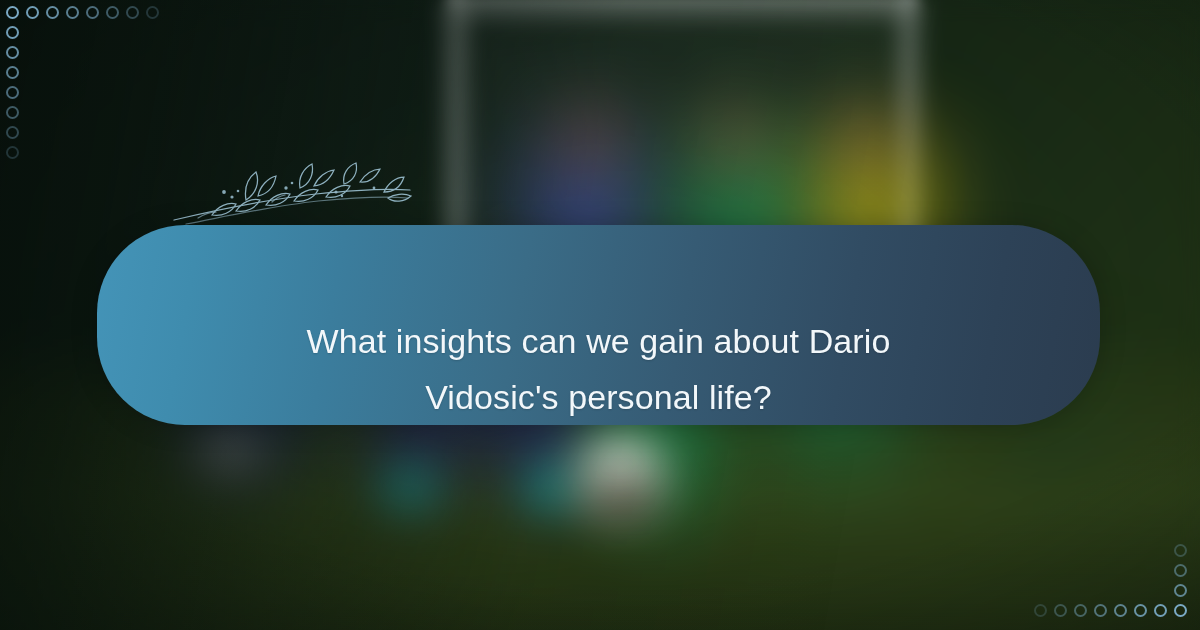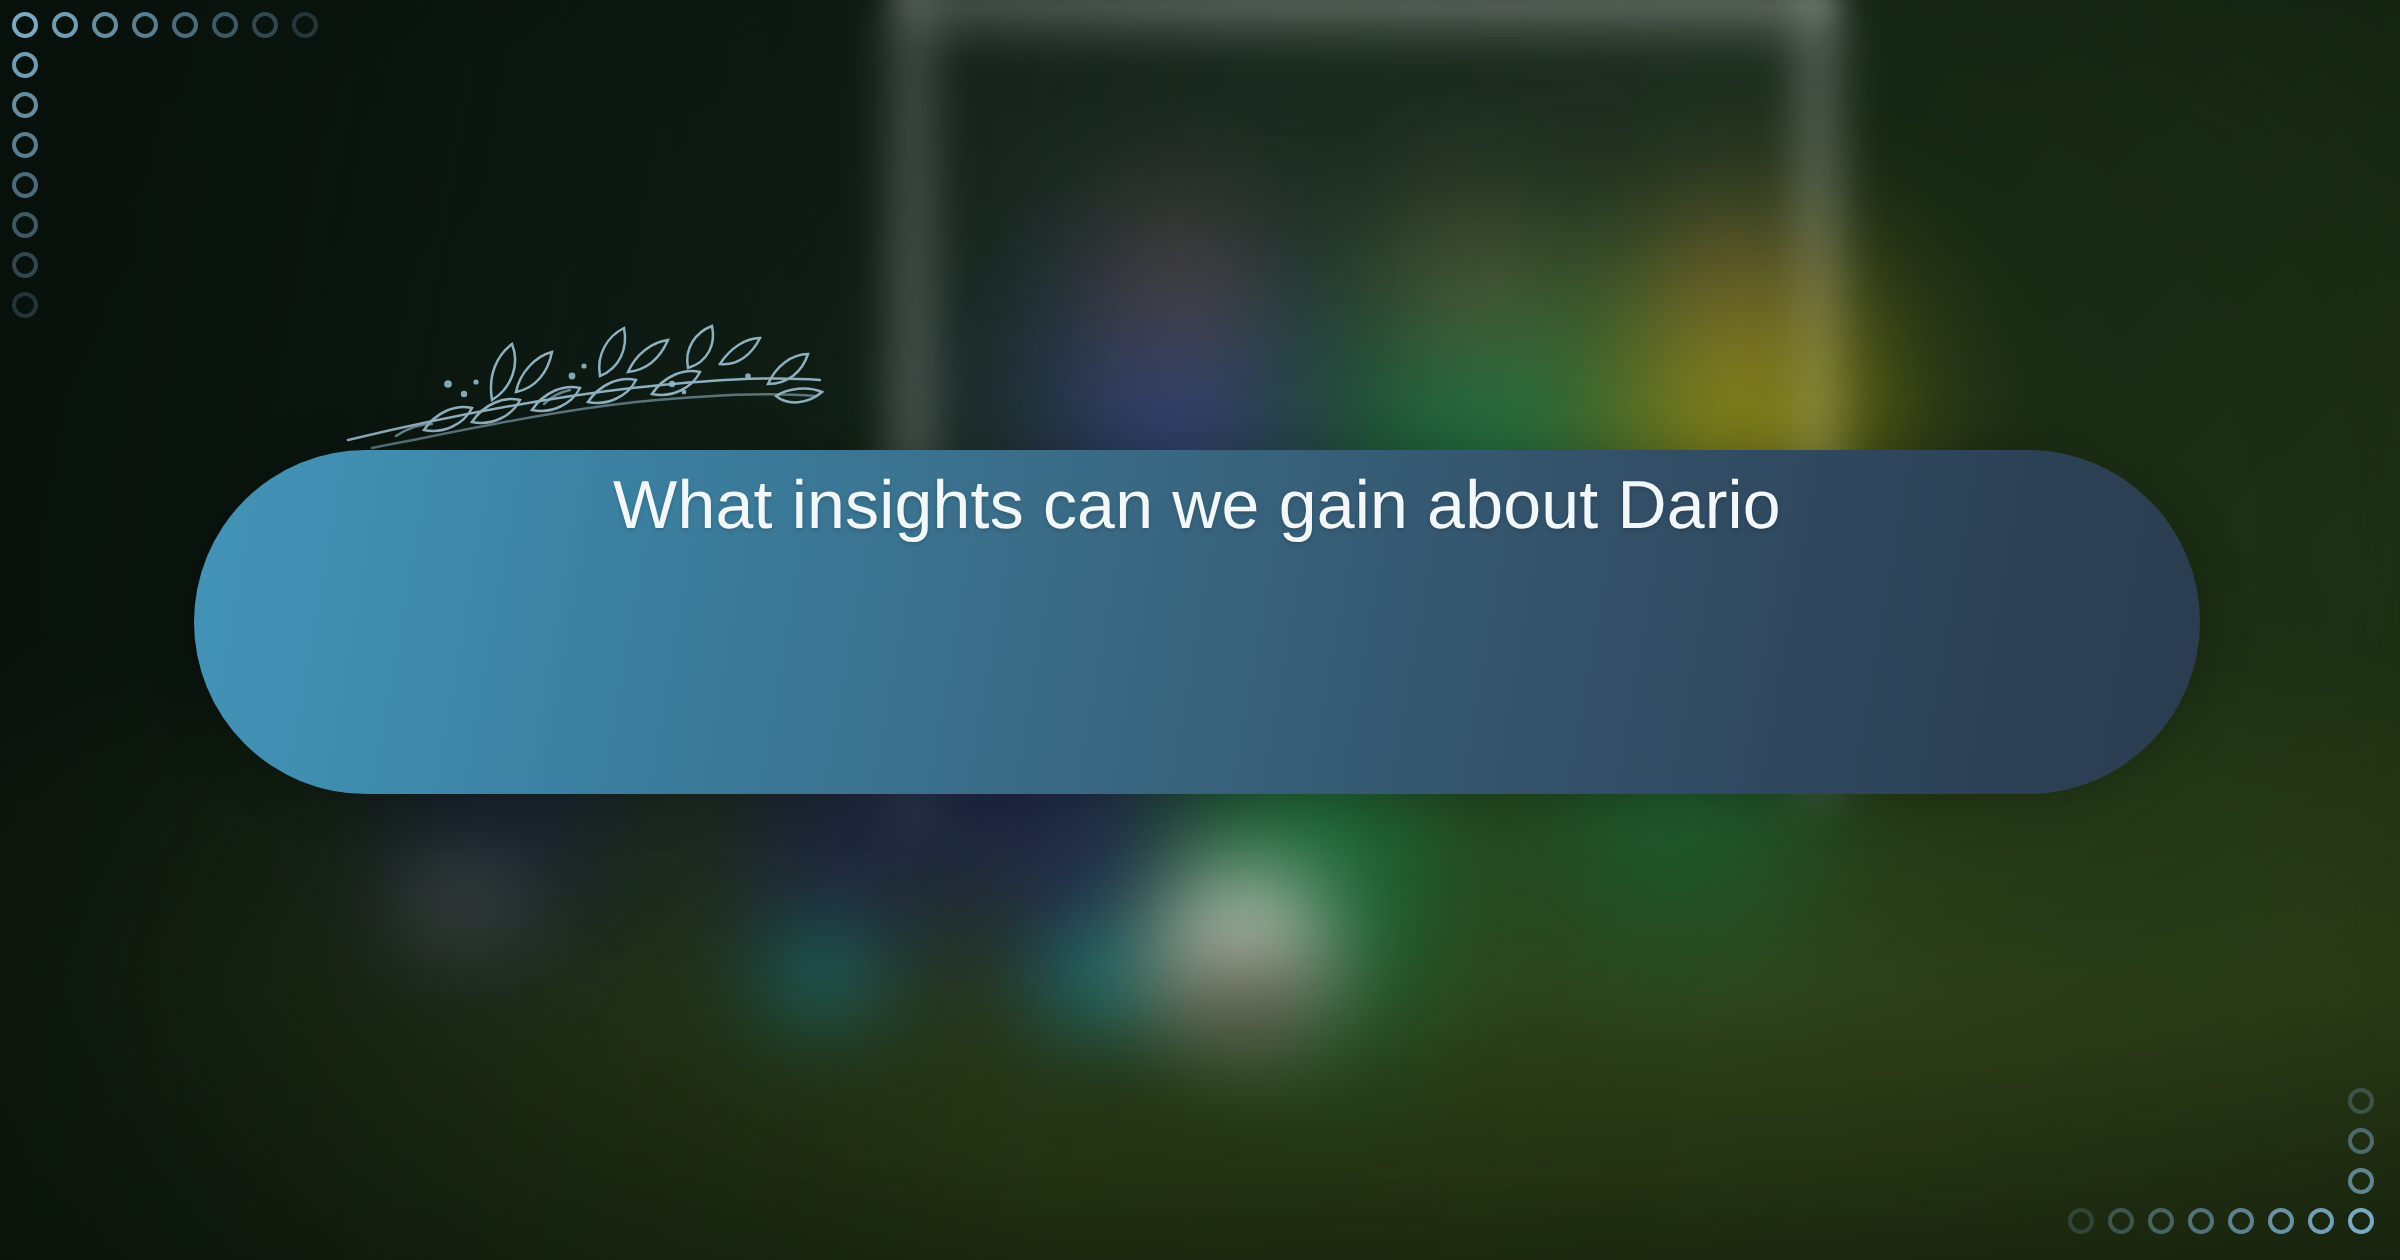--- a/index.html
+++ b/index.html
@@ -100,33 +100,33 @@
     opacity: 0.88;
     pointer-events: none;
   }
 
   
   .pill {
     position: absolute;
     left: 97px;
     top: 225px;
     width: 1003px;
-    height: 172px;
+    height: 200px;
     border-radius: 88px;
     background: linear-gradient(100deg,
       #4494b8 0%,
       #3f8cae 10%,
       #3b7d9d 24%,
       #3a6c87 42%,
       #365b74 58%,
       #314c63 74%,
       #2d4257 88%,
       #2b3c4f 100%);
     display: flex;
-    align-items: flex-start;
+    align-items: flex-end;
     justify-content: center;
     box-shadow: 0 2px 26px rgba(0,0,0,0.22);
   }
   .pill-text {
     width: 760px;
     text-align: center;
     color: #f2f7fa;
     font-size: 34px;
     line-height: 56px;
     font-weight: 400;
@@ -242,16 +242,17 @@
       <circle cx="124" cy="25" r="1.3"></circle>
       <circle cx="168" cy="34" r="1.6"></circle>
       <circle cx="174" cy="38" r="1.2"></circle>
       <circle cx="206" cy="30" r="1.4"></circle>
     </g>
   </svg>
 
   <div class="pill">
     <div class="pill-text">
       <div>What insights can we gain about Dario</div>
+      <div>Vidosic's personal life?</div>
     </div>
   </div>
 
 </div>
 
 </body></html>

